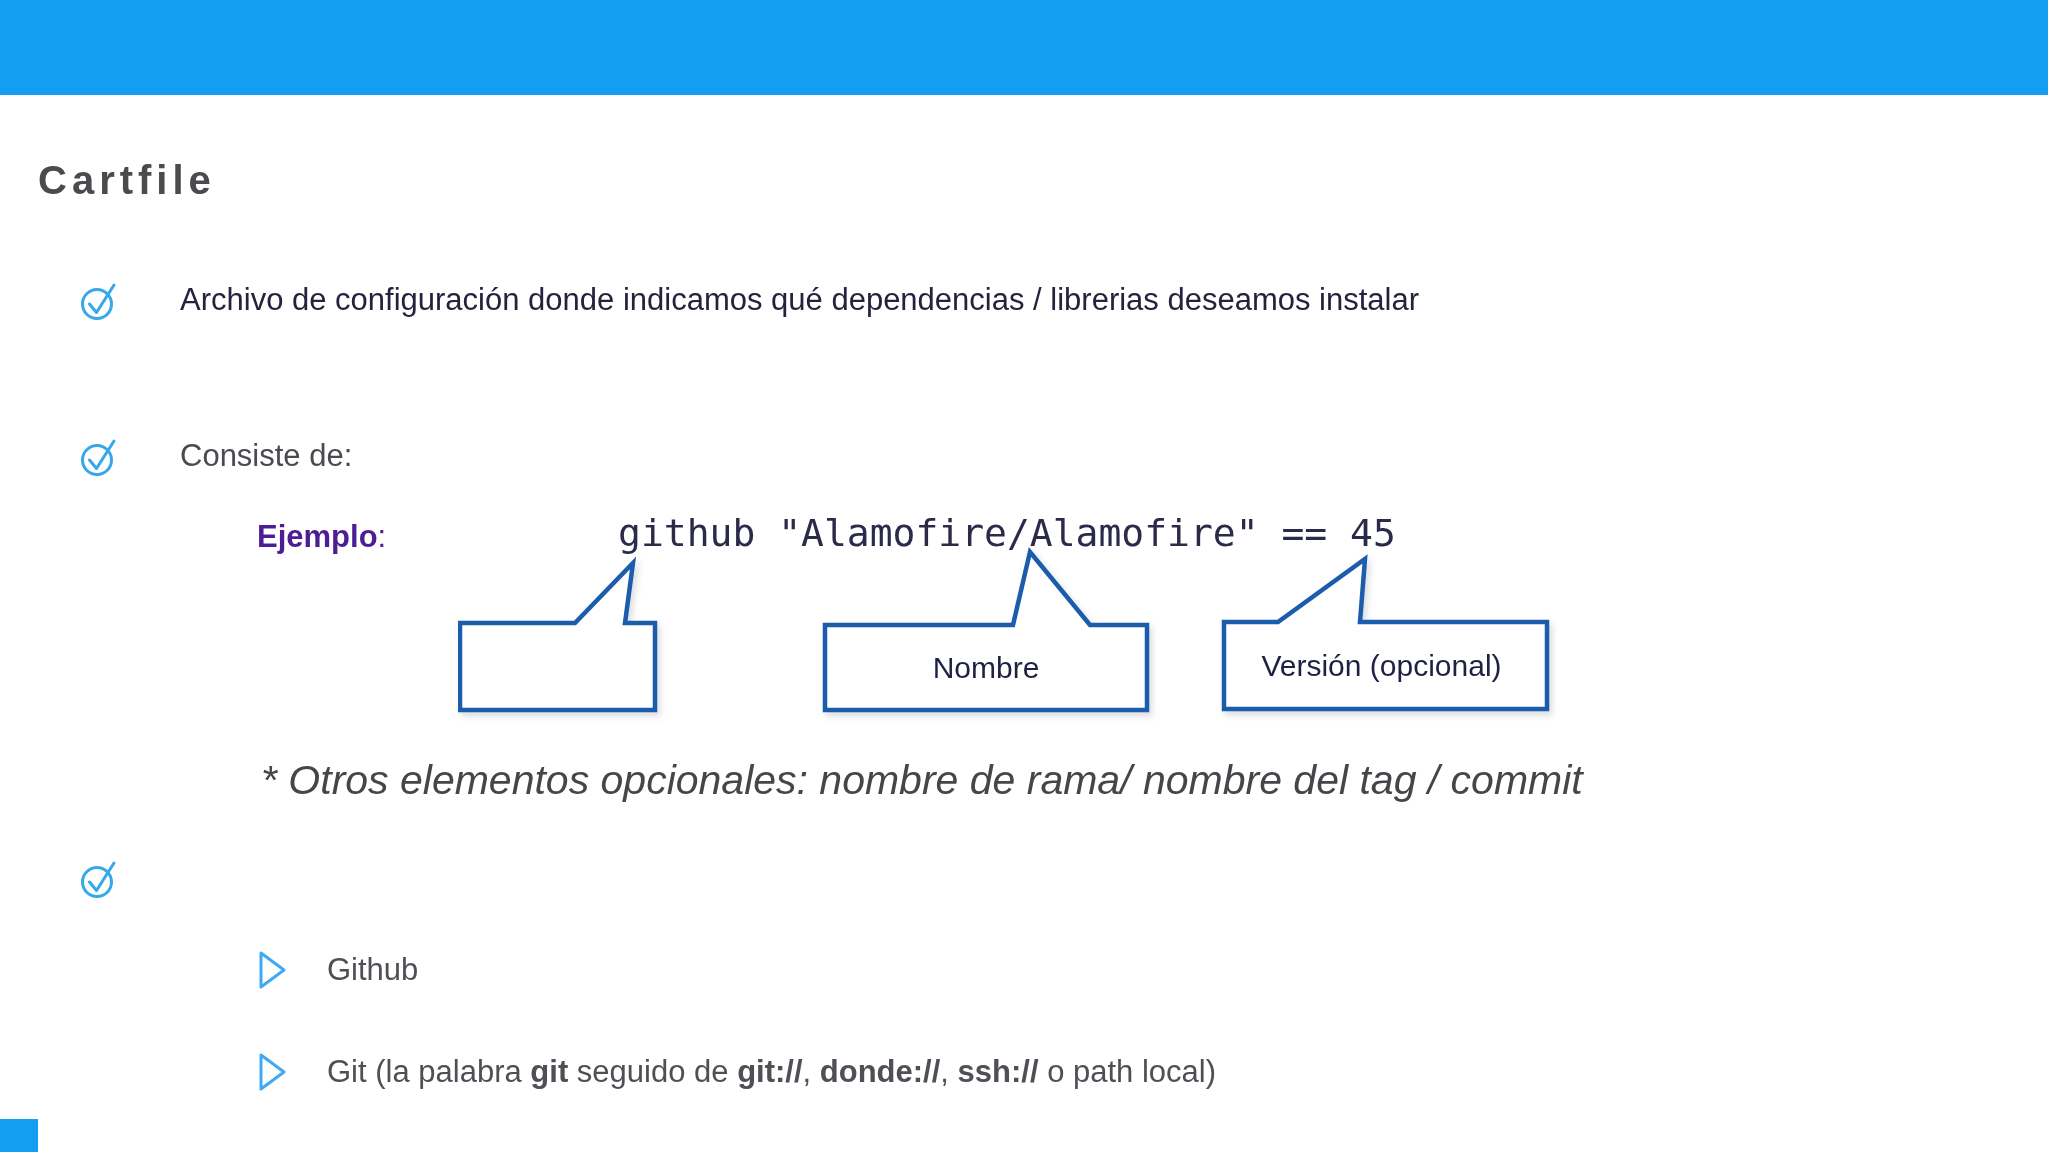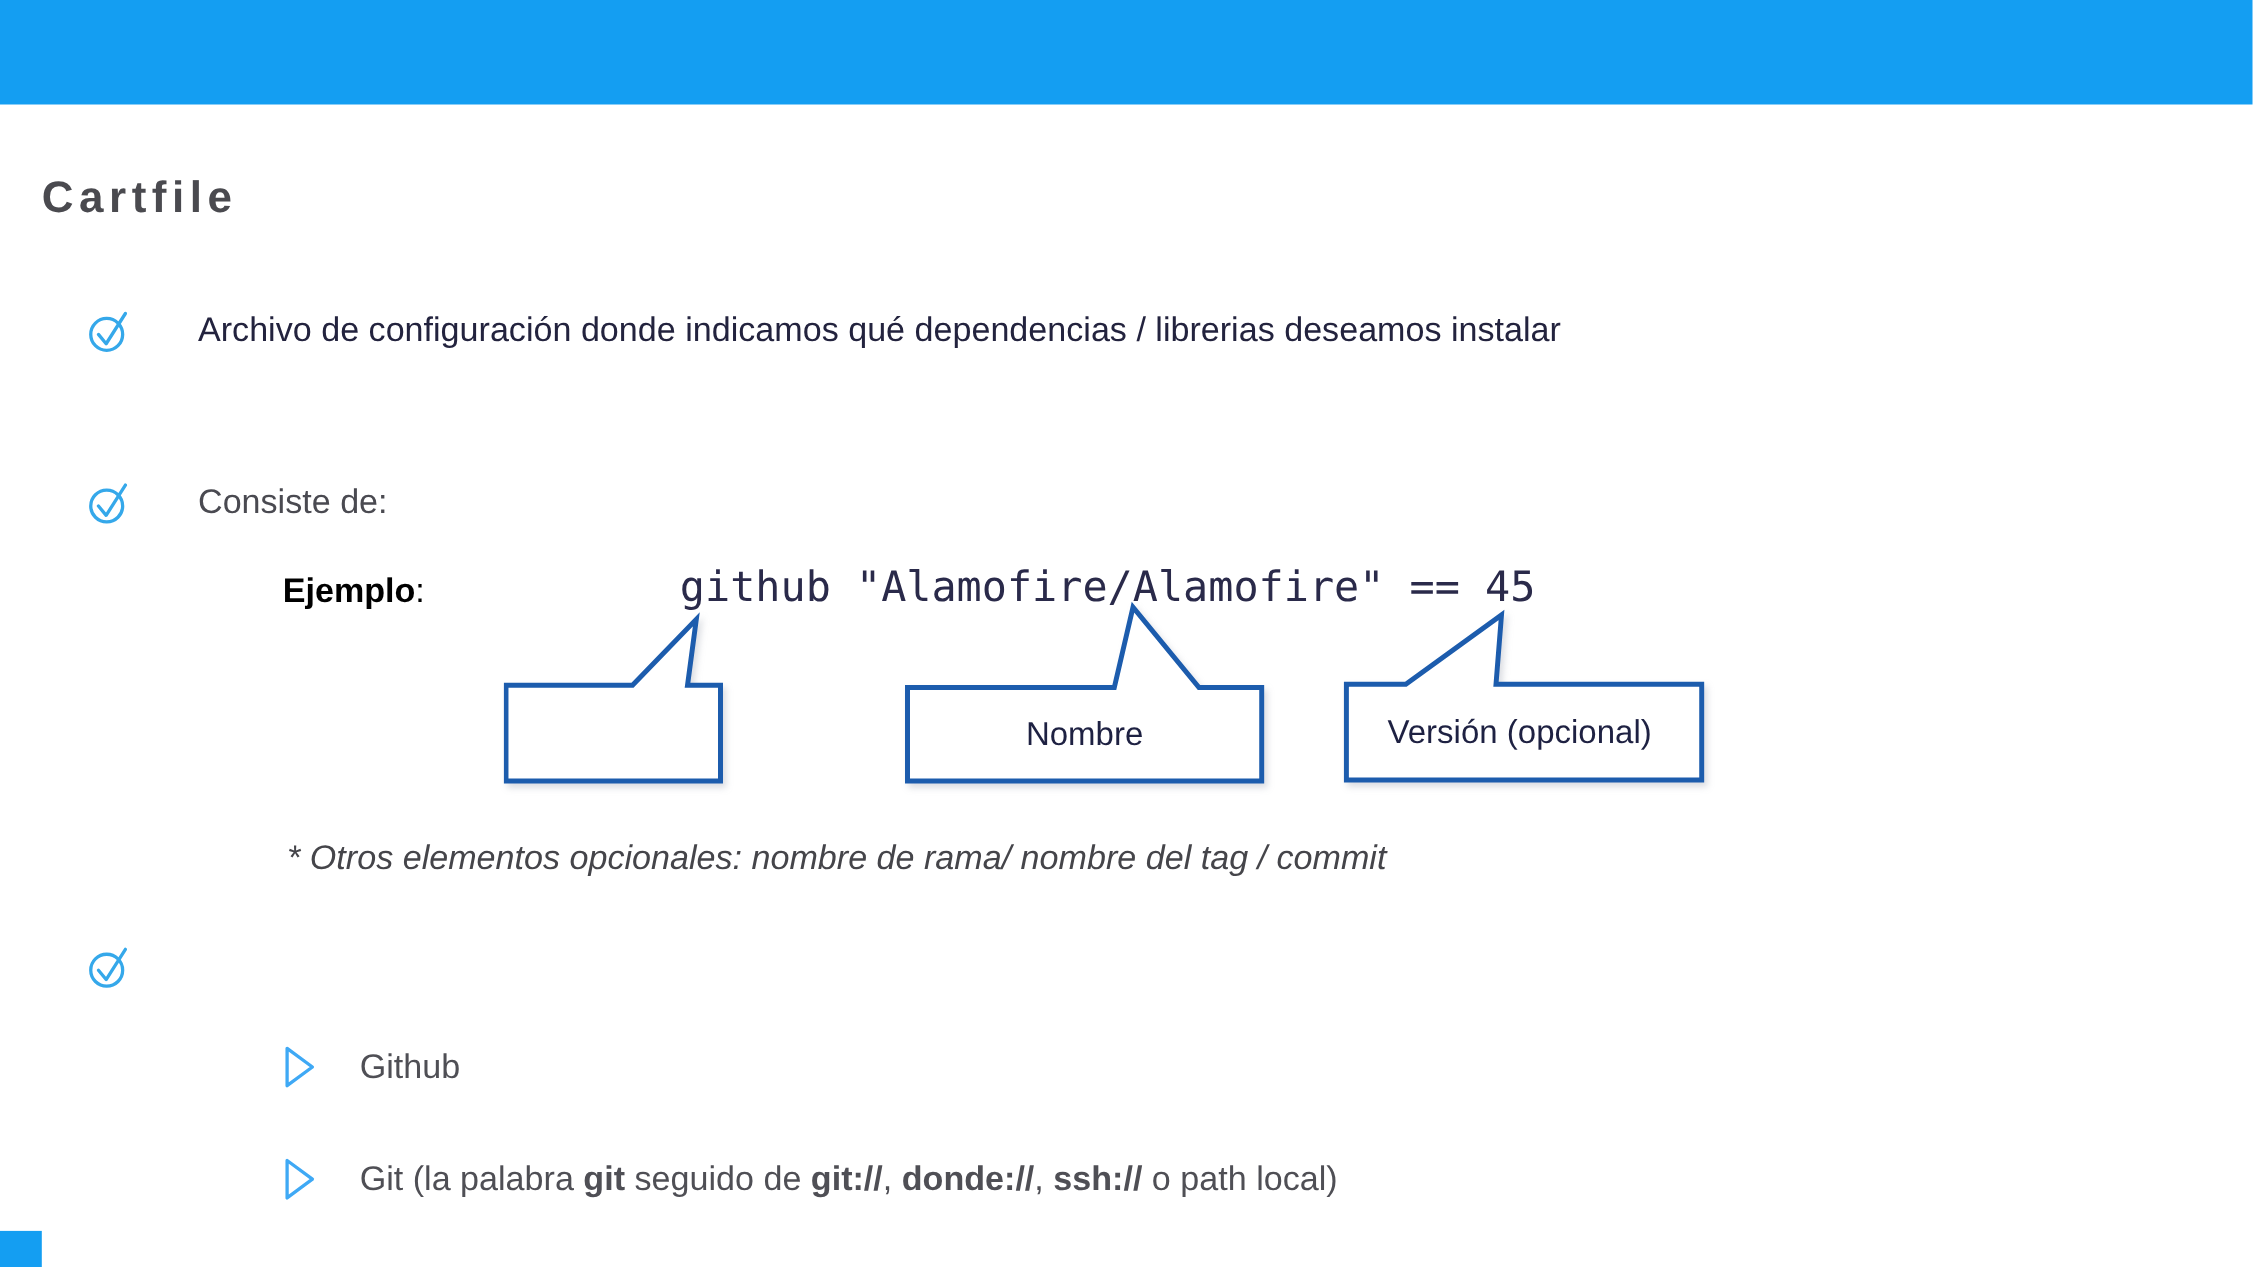--- a/index.html
+++ b/index.html
@@ -34,21 +34,21 @@
     margin-left:62px;font-size:31px;line-height:46px;white-space:nowrap;
   }
   .t-navy{color:#23233E;}
   .t-gray{color:#4A4A51;}
   .row-b1{left:80px;top:277px;}
   .row-b2{left:80px;top:433px;}
   .row-b3{left:80px;top:855px;}
   
   .example-label{
     position:absolute;left:257px;top:514px;height:46px;line-height:46px;
-    font-size:31px;color:#000000;white-space:nowrap;
+    font-size:31px;color:#4c1d95;white-space:nowrap;
   }
   .example-label .lbl{font-weight:700;}
   .example-code{
     position:absolute;left:618px;top:510px;height:46px;line-height:46px;
     font-family:"DejaVu Sans Mono", monospace;
     font-size:38px;color:#2A2A4A;white-space:nowrap;
   }
   
   .callout{position:absolute;}
   .callout svg{display:block;filter:drop-shadow(3px 4px 3px rgba(110,120,140,0.25));}
@@ -58,21 +58,21 @@
   }
   .callout-origen{left:458px;top:548px;width:202px;height:166px;}
   .callout-origen .clabel{left:2px;top:75px;width:195px;height:87px;}
   .callout-nombre{left:821px;top:545px;width:330px;height:170px;}
   .callout-nombre .clabel{left:4px;top:80px;width:322px;height:85px;}
   .callout-version{left:1220px;top:546px;width:330px;height:166px;}
   .callout-version .clabel{left:0;top:76px;width:323px;height:87px;}
   
   .note{
     position:absolute;left:261px;top:757px;height:46px;line-height:46px;
-    font-size:31px;font-style:italic;color:#45454A;white-space:nowrap;
+    font-size:41px;font-style:italic;color:#45454A;white-space:nowrap;
   }
   
   .sub-row{
     position:absolute;display:flex;align-items:center;height:44px;
   }
   .sub-row .tri-wrap{width:30px;height:42px;flex:0 0 30px;}
   .sub-row .stext{
     margin-left:39px;font-size:31px;line-height:44px;color:#4F4F55;white-space:nowrap;
   }
   .sub-row .stext .b{font-weight:700;}

